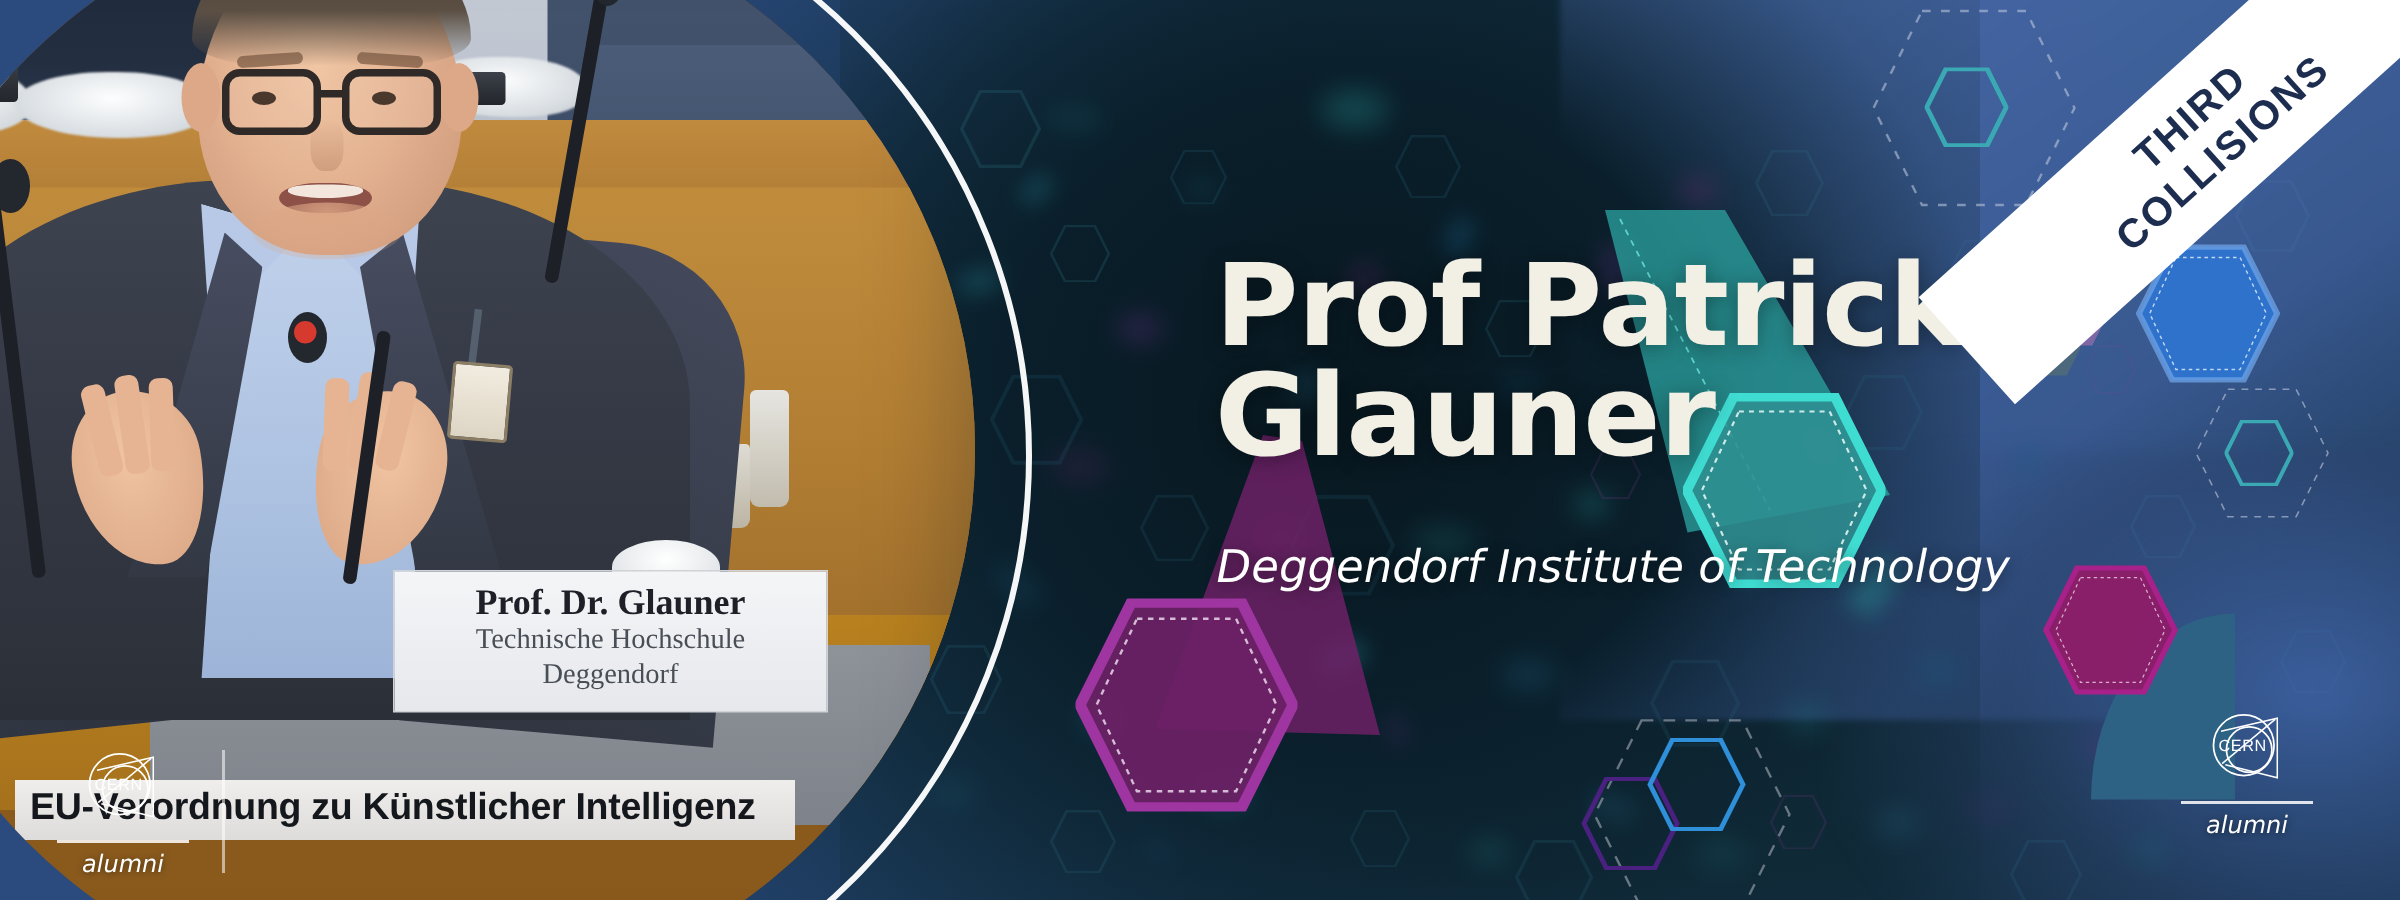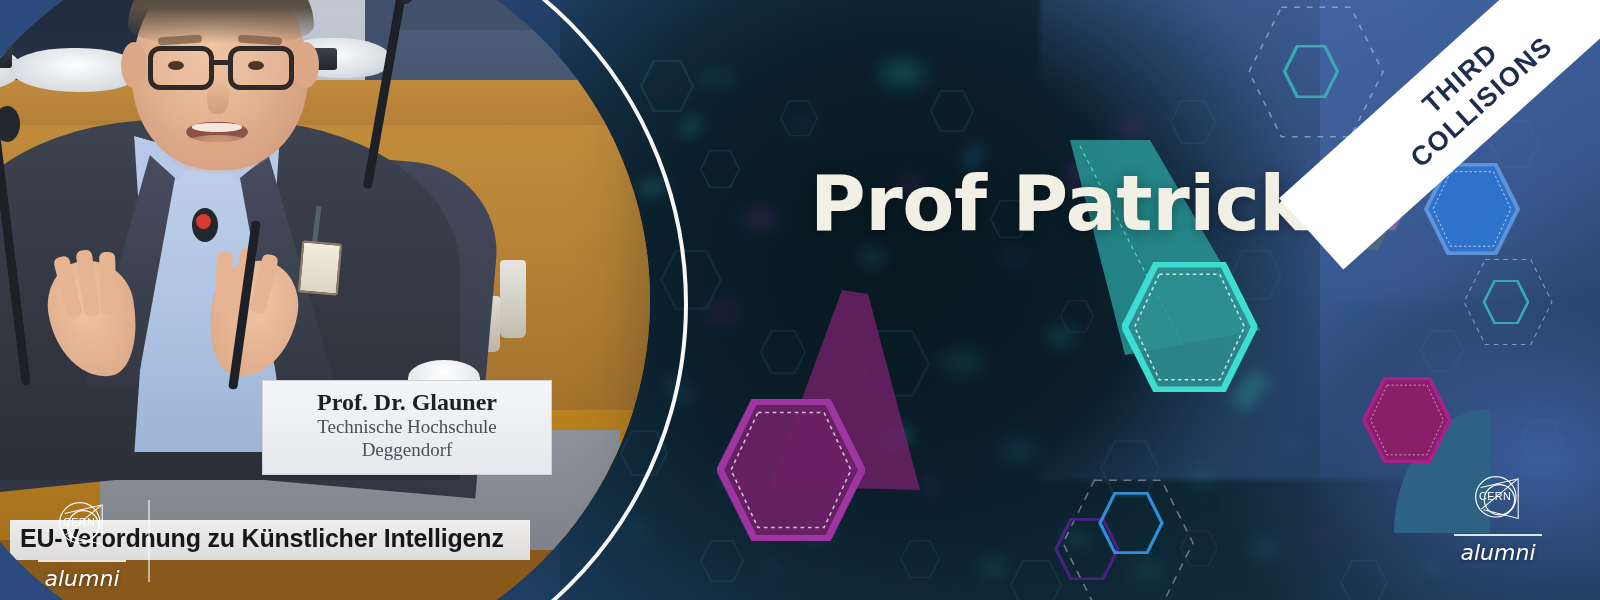--- a/index.html
+++ b/index.html
@@ -267,21 +267,21 @@
     font-size:30px; line-height:1.38;
     text-shadow:0 2px 10px rgba(0,0,0,.45);
     font-family:"DejaVu Sans", sans-serif;
   }
 
   
   .cern-logo{ position:absolute; z-index:25; width:92px; }
   .cern-logo .mark{ position:relative; width:74px; height:62px; margin:0 auto; }
   .cern-logo .rule{ width:88px; height:1.5px; background:rgba(255,255,255,.85); margin:4px auto 0; }
   .cern-logo .alum{ text-align:center; font-style:italic; color:#ffffff;
-      font-size:22px; margin-top:4px; font-family:"DejaVu Sans", sans-serif;
+      font-size:16px; margin-top:4px; font-family:"DejaVu Sans", sans-serif;
       text-shadow:0 1px 4px rgba(0,0,0,.5); }
   .cern-logo svg{ display:block; }
 
   #cern-left{ left:36px; top:494px; }
   #cern-right{ left:1452px; top:468px; }
 
   .divider-v{ position:absolute; left:148px; top:500px; width:1.6px; height:82px;
       background:rgba(255,255,255,.55); z-index:25; }
 </style>
 </head>
@@ -554,22 +554,24 @@
 
       <div class="ph-soft"></div>
     </div>
   </div>
 
   <div id="arc"></div>
 
   <div id="text-block">
     <div id="title">
       <span class="l1">Prof Patrick</span>
+      <span class="l2">Glauner</span>
     </div>
     <div id="subtitle">
+      <div>Deggendorf Institute of Technology</div>
     </div>
   </div>
 
   <div id="ribbon">
     <div class="r1">THIRD</div>
     <div class="r2">COLLISIONS</div>
   </div>
 
   <div class="cern-logo" id="cern-left">
     <div class="mark">

